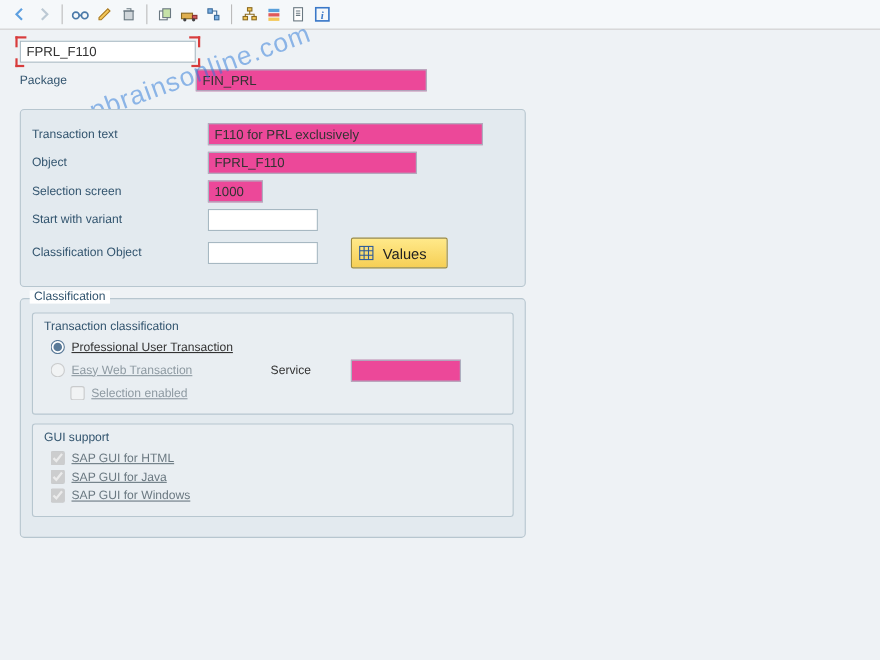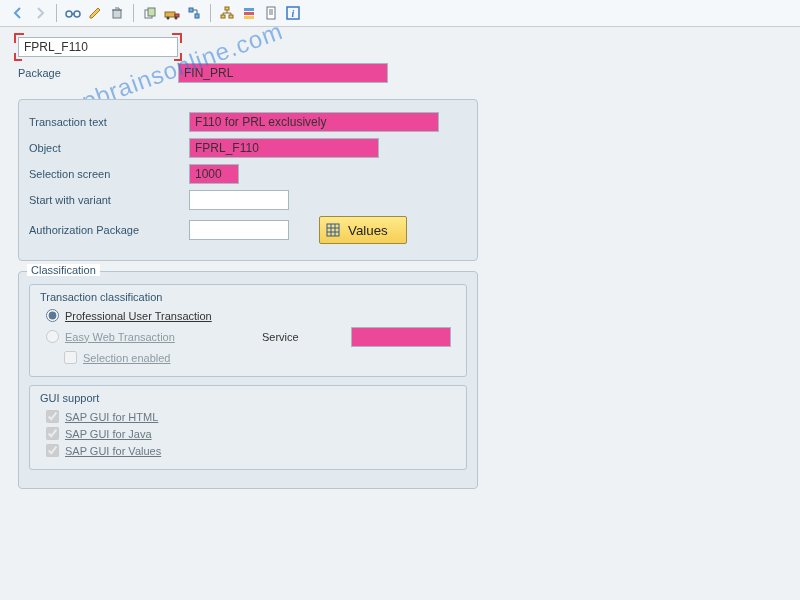--- a/index.html
+++ b/index.html
@@ -259,21 +259,21 @@
     </div>
     <div class="row">
       <span class="label">Selection screen</span>
       <input class="fld" readonly="" style="width: 50px;" value="1000">
     </div>
     <div class="row">
       <span class="label">Start with variant</span>
       <input class="fld" style="width: 100px;" value="">
     </div>
     <div class="row">
-      <span class="label">Authorization Package</span>
+      <span class="label">Classification Object</span>
       <input class="fld" style="width: 100px;" value="">
       <span style="width:30px"></span>
       <button class="btn">
         <span class="grid-icon">
           <svg width="14" height="14" viewBox="0 0 14 14">
               <rect x="1" y="1" width="12" height="12" fill="none" stroke="#2a5a9a"></rect>
               <path d="M5 1v12M9 1v12M1 5h12M1 9h12" stroke="#2a5a9a"></path>
             </svg>
         </span>
         <span>Values</span>
@@ -283,21 +283,21 @@
 
   <div class="groupbox" style="width:460px;">
     <span class="title">Classification</span>
 
     <div class="panel">
       <div class="title">Transaction classification</div>
       <label class="radio-row active">
         <input type="radio" name="tc" checked="" style="">
         <span>Professional User Transaction</span>
       </label>
-      <div style="display:flex;align-items:center;gap:16px;">
+      <div style="display:flex;align-items:center;">
         <label class="radio-row" style="flex:0 0 200px">
           <input type="radio" name="tc" disabled="" style="">
           <span>Easy Web Transaction</span>
         </label>
         <span style="color:#333;margin-right:36px;">Service</span>
         <input class="fld" readonly="" style="width: 100px;" value="">
       </div>
       <label class="check-row sub-indent">
         <input type="checkbox" disabled="" style="">
         <span>Selection enabled</span>
@@ -309,18 +309,18 @@
       <label class="check-row active">
         <input type="checkbox" checked="" disabled="" style="">
         <span>SAP GUI for HTML</span>
       </label>
       <label class="check-row active">
         <input type="checkbox" checked="" disabled="" style="">
         <span>SAP GUI for Java</span>
       </label>
       <label class="check-row active">
         <input type="checkbox" checked="" disabled="" style="">
-        <span>SAP GUI for Values</span>
+        <span>SAP GUI for Windows</span>
       </label>
     </div>
   </div>
 
 </div>
 
 </body></html>

